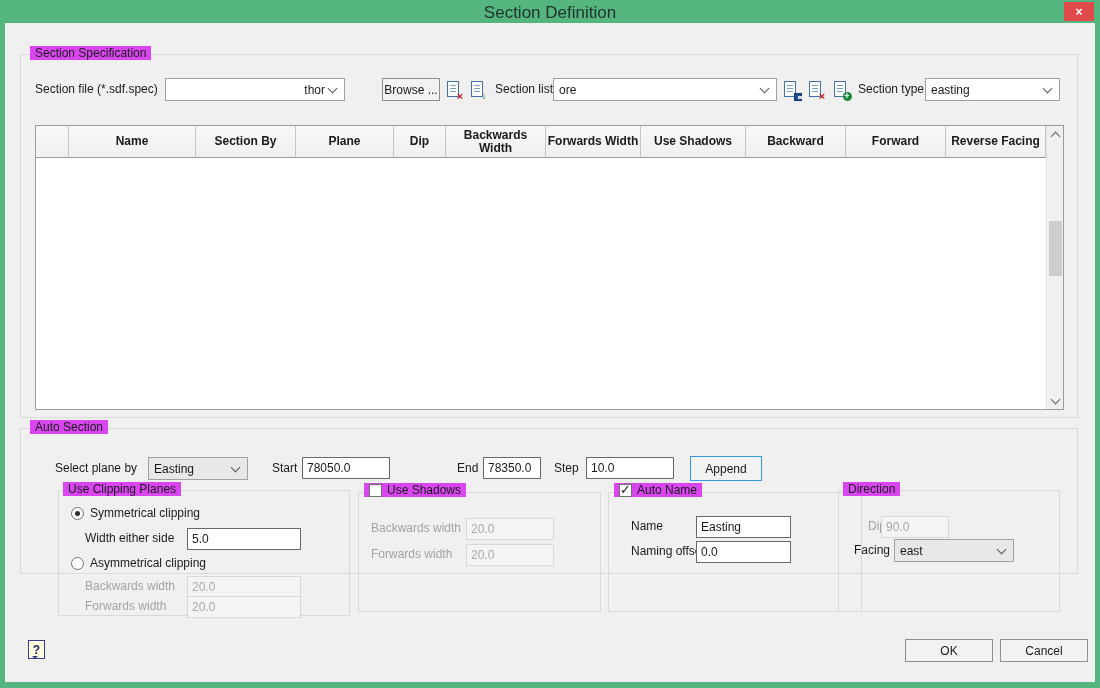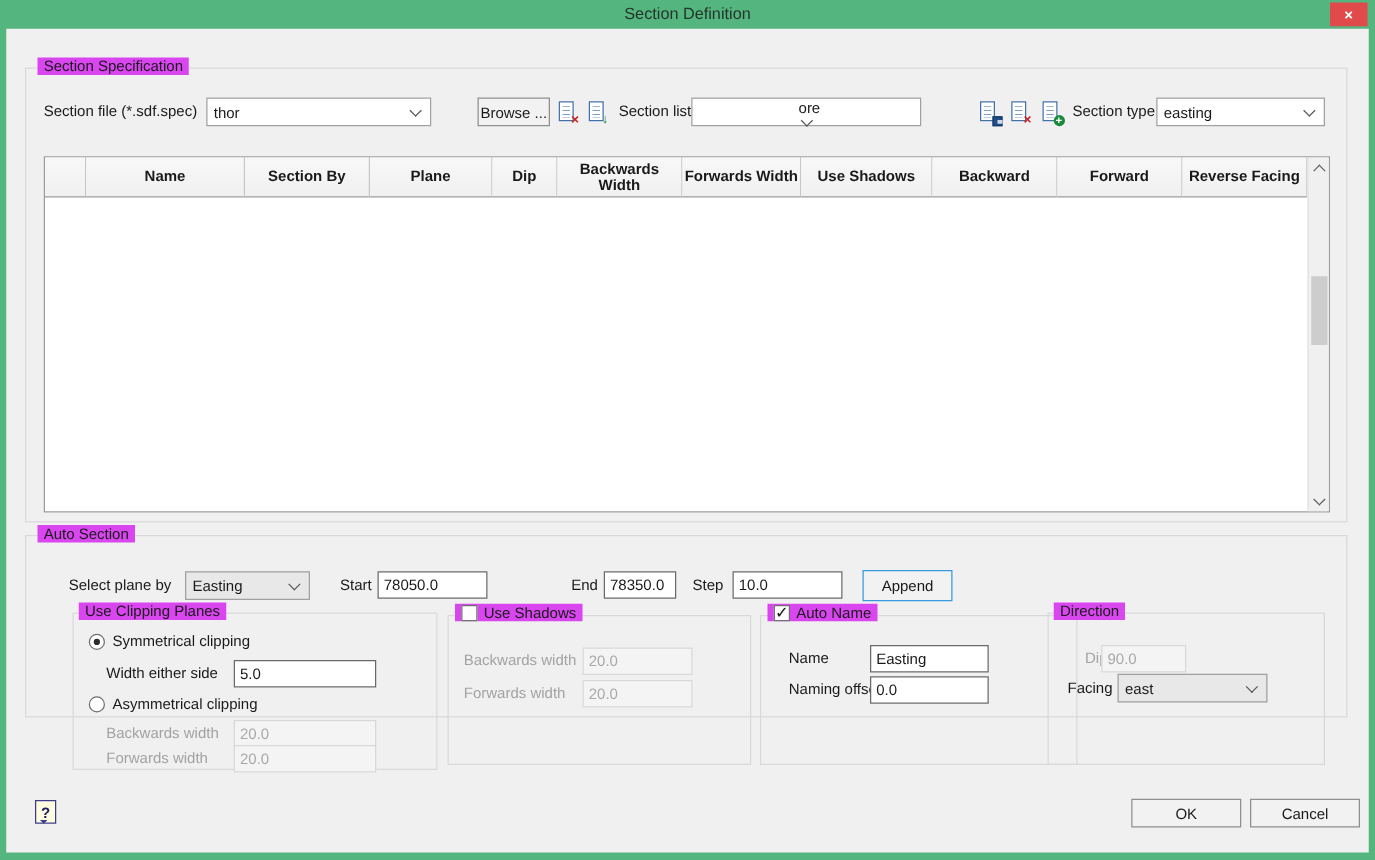--- a/index.html
+++ b/index.html
@@ -1,20 +1,20 @@
 <!DOCTYPE html>
 <html><head>
 <meta charset="utf-8">
 <style>
   * { box-sizing: border-box; margin: 0; padding: 0; }
   html,body { width:1100px; height:688px; }
   body { font-family:"Liberation Sans","DejaVu Sans",sans-serif; font-size:12px; color:#1a1a1a; }
   .dialog { position:relative; width:1100px; height:688px; background:#55b57f; overflow:hidden; }
   .titlebar { position:absolute; left:0; top:0; width:100%; height:23px; }
-  .title { position:absolute; left:0; right:0; top:3px; text-align:center; font-size:13px; color:#22352b; }
+  .title { position:absolute; left:0; right:0; top:3px; text-align:center; font-size:17px; color:#22352b; }
   .closebtn { position:absolute; right:6px; top:2px; width:30px; height:19px; background:#e14a4a; color:#fff;
               display:flex; align-items:center; justify-content:center; font-size:12px; font-weight:bold; cursor:pointer; }
   .content { position:absolute; left:5px; top:23px; width:1090px; height:659px; background:#f0f0f0; }
 
   .group { position:absolute; border:1px solid #d9d9d9; }
   .legend { position:absolute; top:-9px; left:9px; background:#d946ef; padding:0 5px; color:#1a1a1a; white-space:nowrap; }
   .legend-flex { display:flex; align-items:center; gap:5px; }
 
   .lbl { position:absolute; height:23px; line-height:23px; white-space:nowrap; }
   .lbl.dis { color:#a3a3a3; }
@@ -82,37 +82,37 @@
     </div>
   </div>
 
   <div class="content">
 
     <div class="group" style="left:15px; top:31px; width:1058px; height:364px;">
       <span class="legend">Section Specification</span>
     </div>
 
     <div class="lbl" style="left:30px; top:55px;">Section file (*.sdf.spec)</div>
-    <div class="combo" style="left:160px; top:55px; width:180px;">
+    <div class="combo" style="left:160px; top:55px; width:180px;text-align:right;">
       <span class="val">thor</span>
       <span class="chev"></span>
     </div>
     <div class="btn" style="left:377px; top:55px; width:58px;">
       <span>Browse ...</span>
     </div>
     <div class="ico" style="left:441px; top:58px;">
       <span class="doc"></span>
         <span class="badge b-x"></span>
     </div>
     <div class="ico" style="left:465px; top:58px;">
       <span class="doc"></span>
         <span class="badge b-down"></span>
     </div>
     <div class="lbl" style="left:490px; top:55px;">Section list</div>
-    <div class="combo" style="left:548px; top:55px; width:184px;flex-direction:column;">
+    <div class="combo" style="left:548px; top:55px; width:224px;">
       <span class="val">ore</span>
       <span class="chev"></span>
     </div>
     <div class="ico" style="left:778px; top:58px;">
       <span class="doc"></span>
         <span class="badge b-save"></span>
     </div>
     <div class="ico" style="left:803px; top:58px;">
       <span class="doc"></span>
         <span class="badge b-x"></span>

